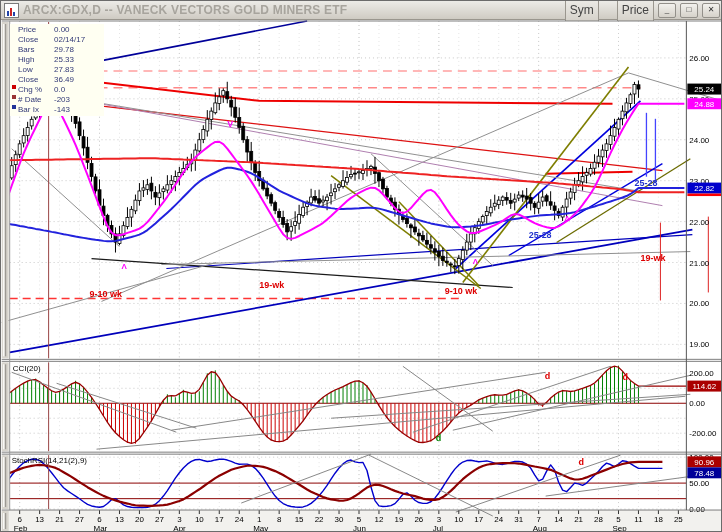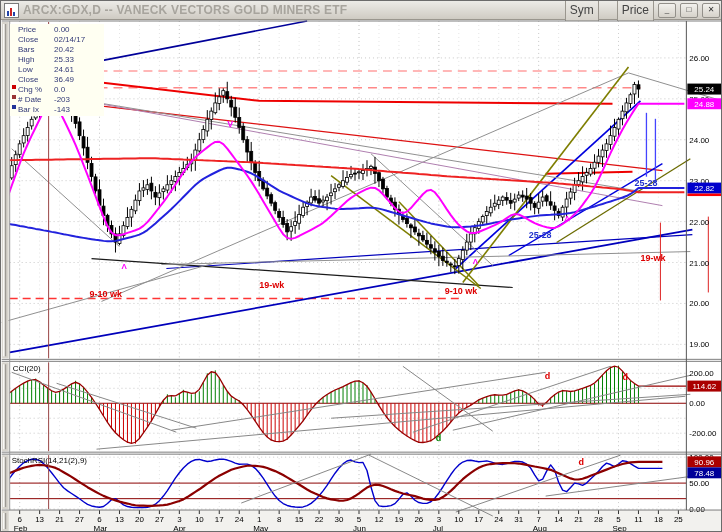--- a/index.html
+++ b/index.html
@@ -51,31 +51,31 @@
         <span>0.00</span>
       </div>
       <div class="inforow">
         <span class="bullet"></span>
         <span class="lab">Close</span>
         <span>02/14/17</span>
       </div>
       <div class="inforow">
         <span class="bullet"></span>
         <span class="lab">Bars</span>
-        <span>20.42</span>
+        <span>29.78</span>
       </div>
       <div class="inforow">
         <span class="bullet"></span>
         <span class="lab">High</span>
         <span>25.33</span>
       </div>
       <div class="inforow">
         <span class="bullet"></span>
         <span class="lab">Low</span>
-        <span>24.61</span>
+        <span>27.83</span>
       </div>
       <div class="inforow">
         <span class="bullet"></span>
         <span class="lab">Close</span>
         <span>36.49</span>
       </div>
       <div class="inforow">
         <span class="bullet" style="background: rgb(204, 0, 0);"></span>
         <span class="lab">Chg %</span>
         <span>0.0</span>

